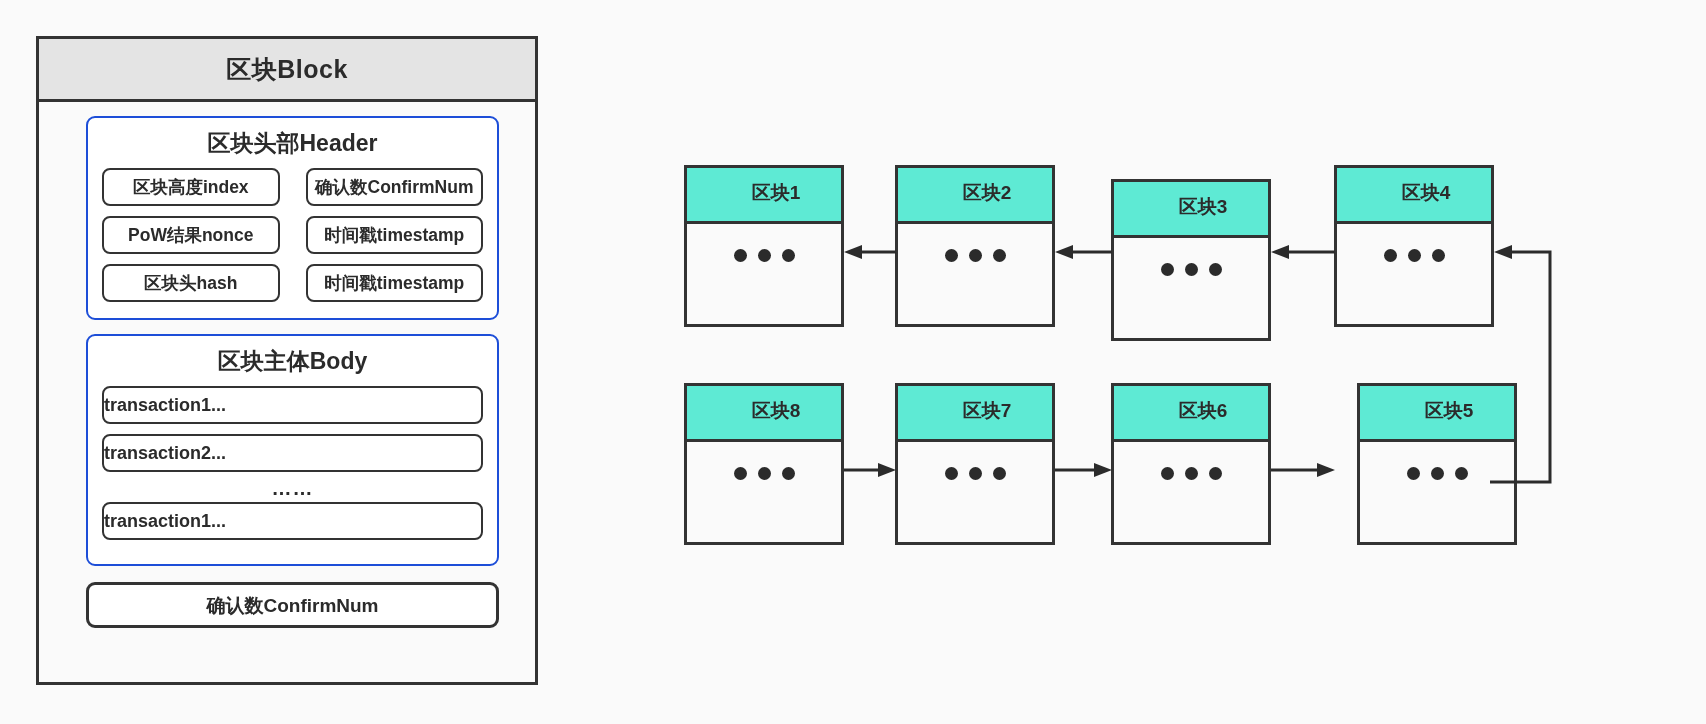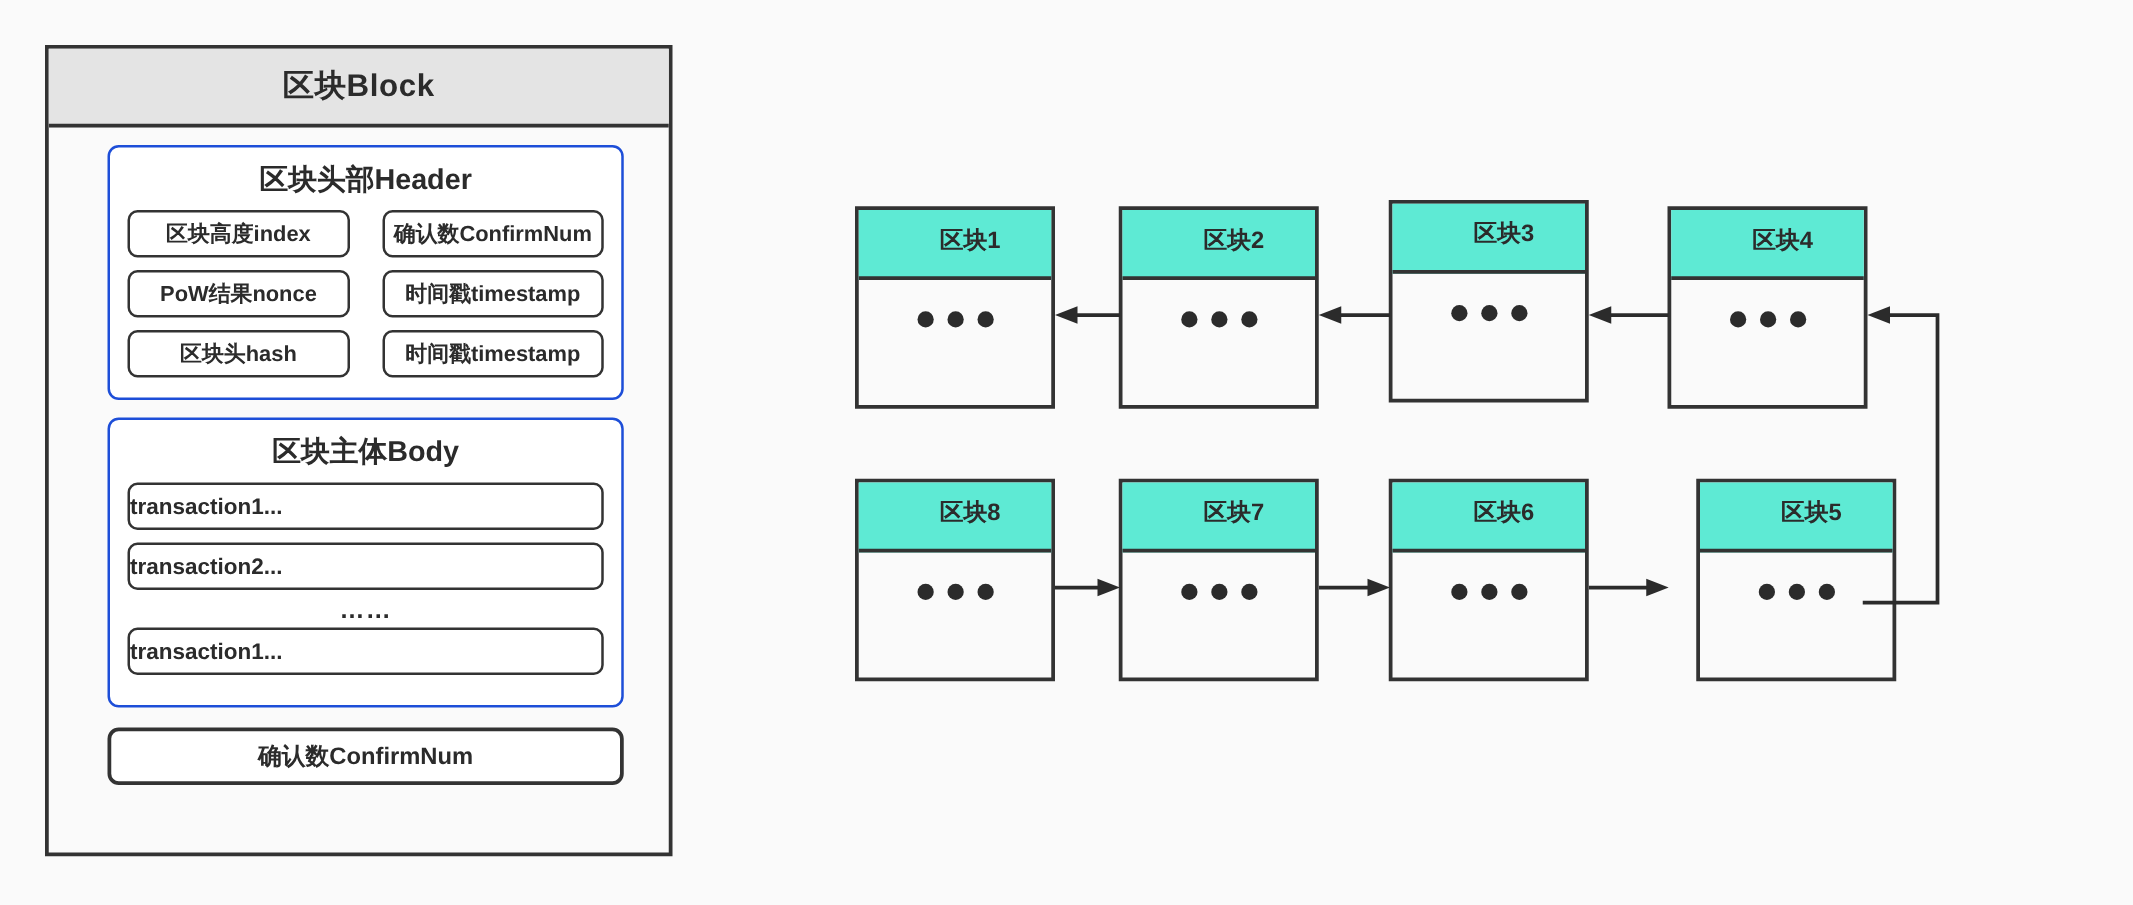--- a/index.html
+++ b/index.html
@@ -161,21 +161,21 @@
     <div class="chain-block-head">区块2</div>
     <div class="chain-block-body">
       <span class="dots">
           <i></i>
           <i></i>
           <i></i>
         </span>
     </div>
   </div>
 
-  <div class="chain-block" style="left:431px;top:30px;">
+  <div class="chain-block" style="left:431px;top:49px;">
     <div class="chain-block-head">区块3</div>
     <div class="chain-block-body">
       <span class="dots">
           <i></i>
           <i></i>
           <i></i>
         </span>
     </div>
   </div>
 

